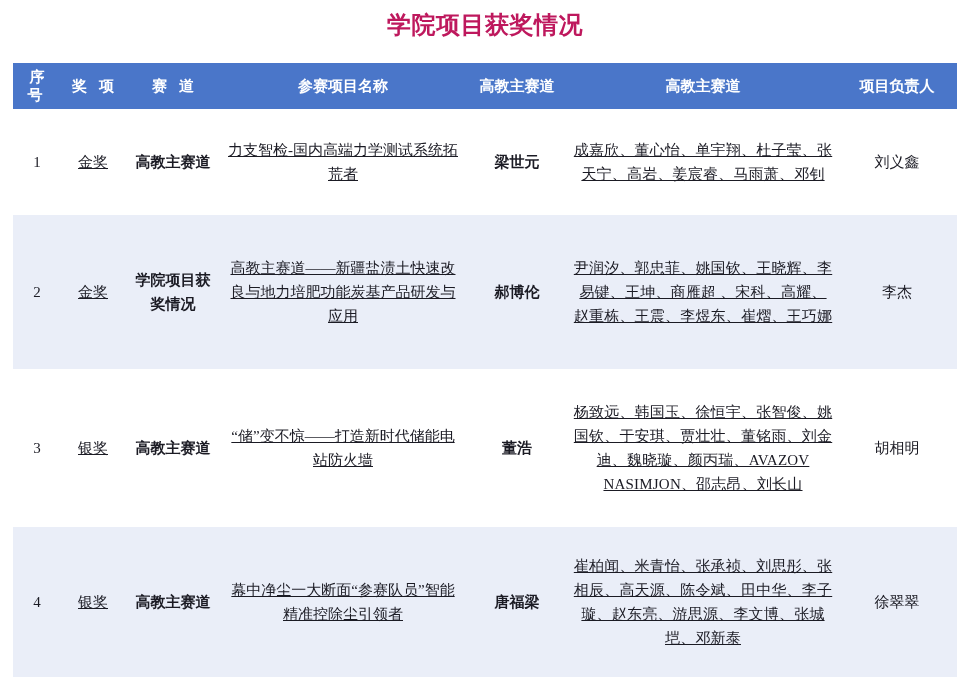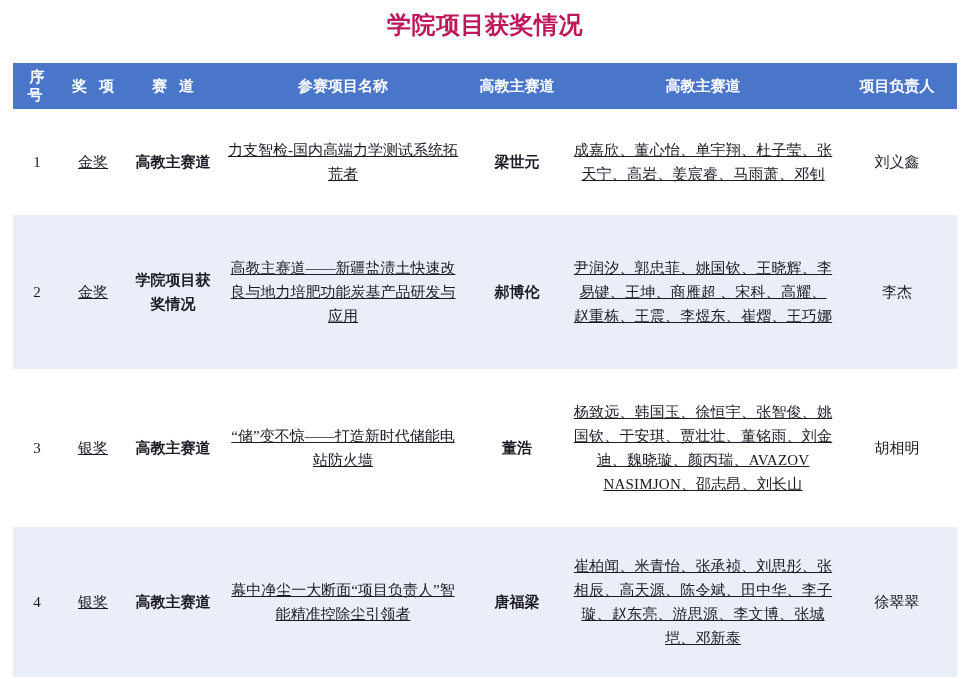--- a/index.html
+++ b/index.html
@@ -203,21 +203,21 @@
           <td class="c-no">
               <span class="cell-text">4</span>
             </td>
           <td class="c-award">
               <span class="cell-text">银奖</span>
             </td>
           <td class="c-track">
               <span class="cell-text">高教主赛道</span>
             </td>
           <td class="c-project">
-              <span class="cell-text">幕中净尘一大断面“项目负责人”智能精准控除尘引领者</span>
+              <span class="cell-text">幕中净尘一大断面“参赛队员”智能精准控除尘引领者</span>
             </td>
           <td class="c-leader">
               <span class="cell-text">唐福梁</span>
             </td>
           <td class="c-members">
               <span class="cell-text">崔柏闻、米青怡、张承祯、刘思彤、张相辰、高天源、陈令斌、田中华、李子璇、赵东亮、游思源、李文博、张城垲、邓新泰</span>
             </td>
           <td class="c-advisor">
               <span class="cell-text">徐翠翠</span>
             </td>

